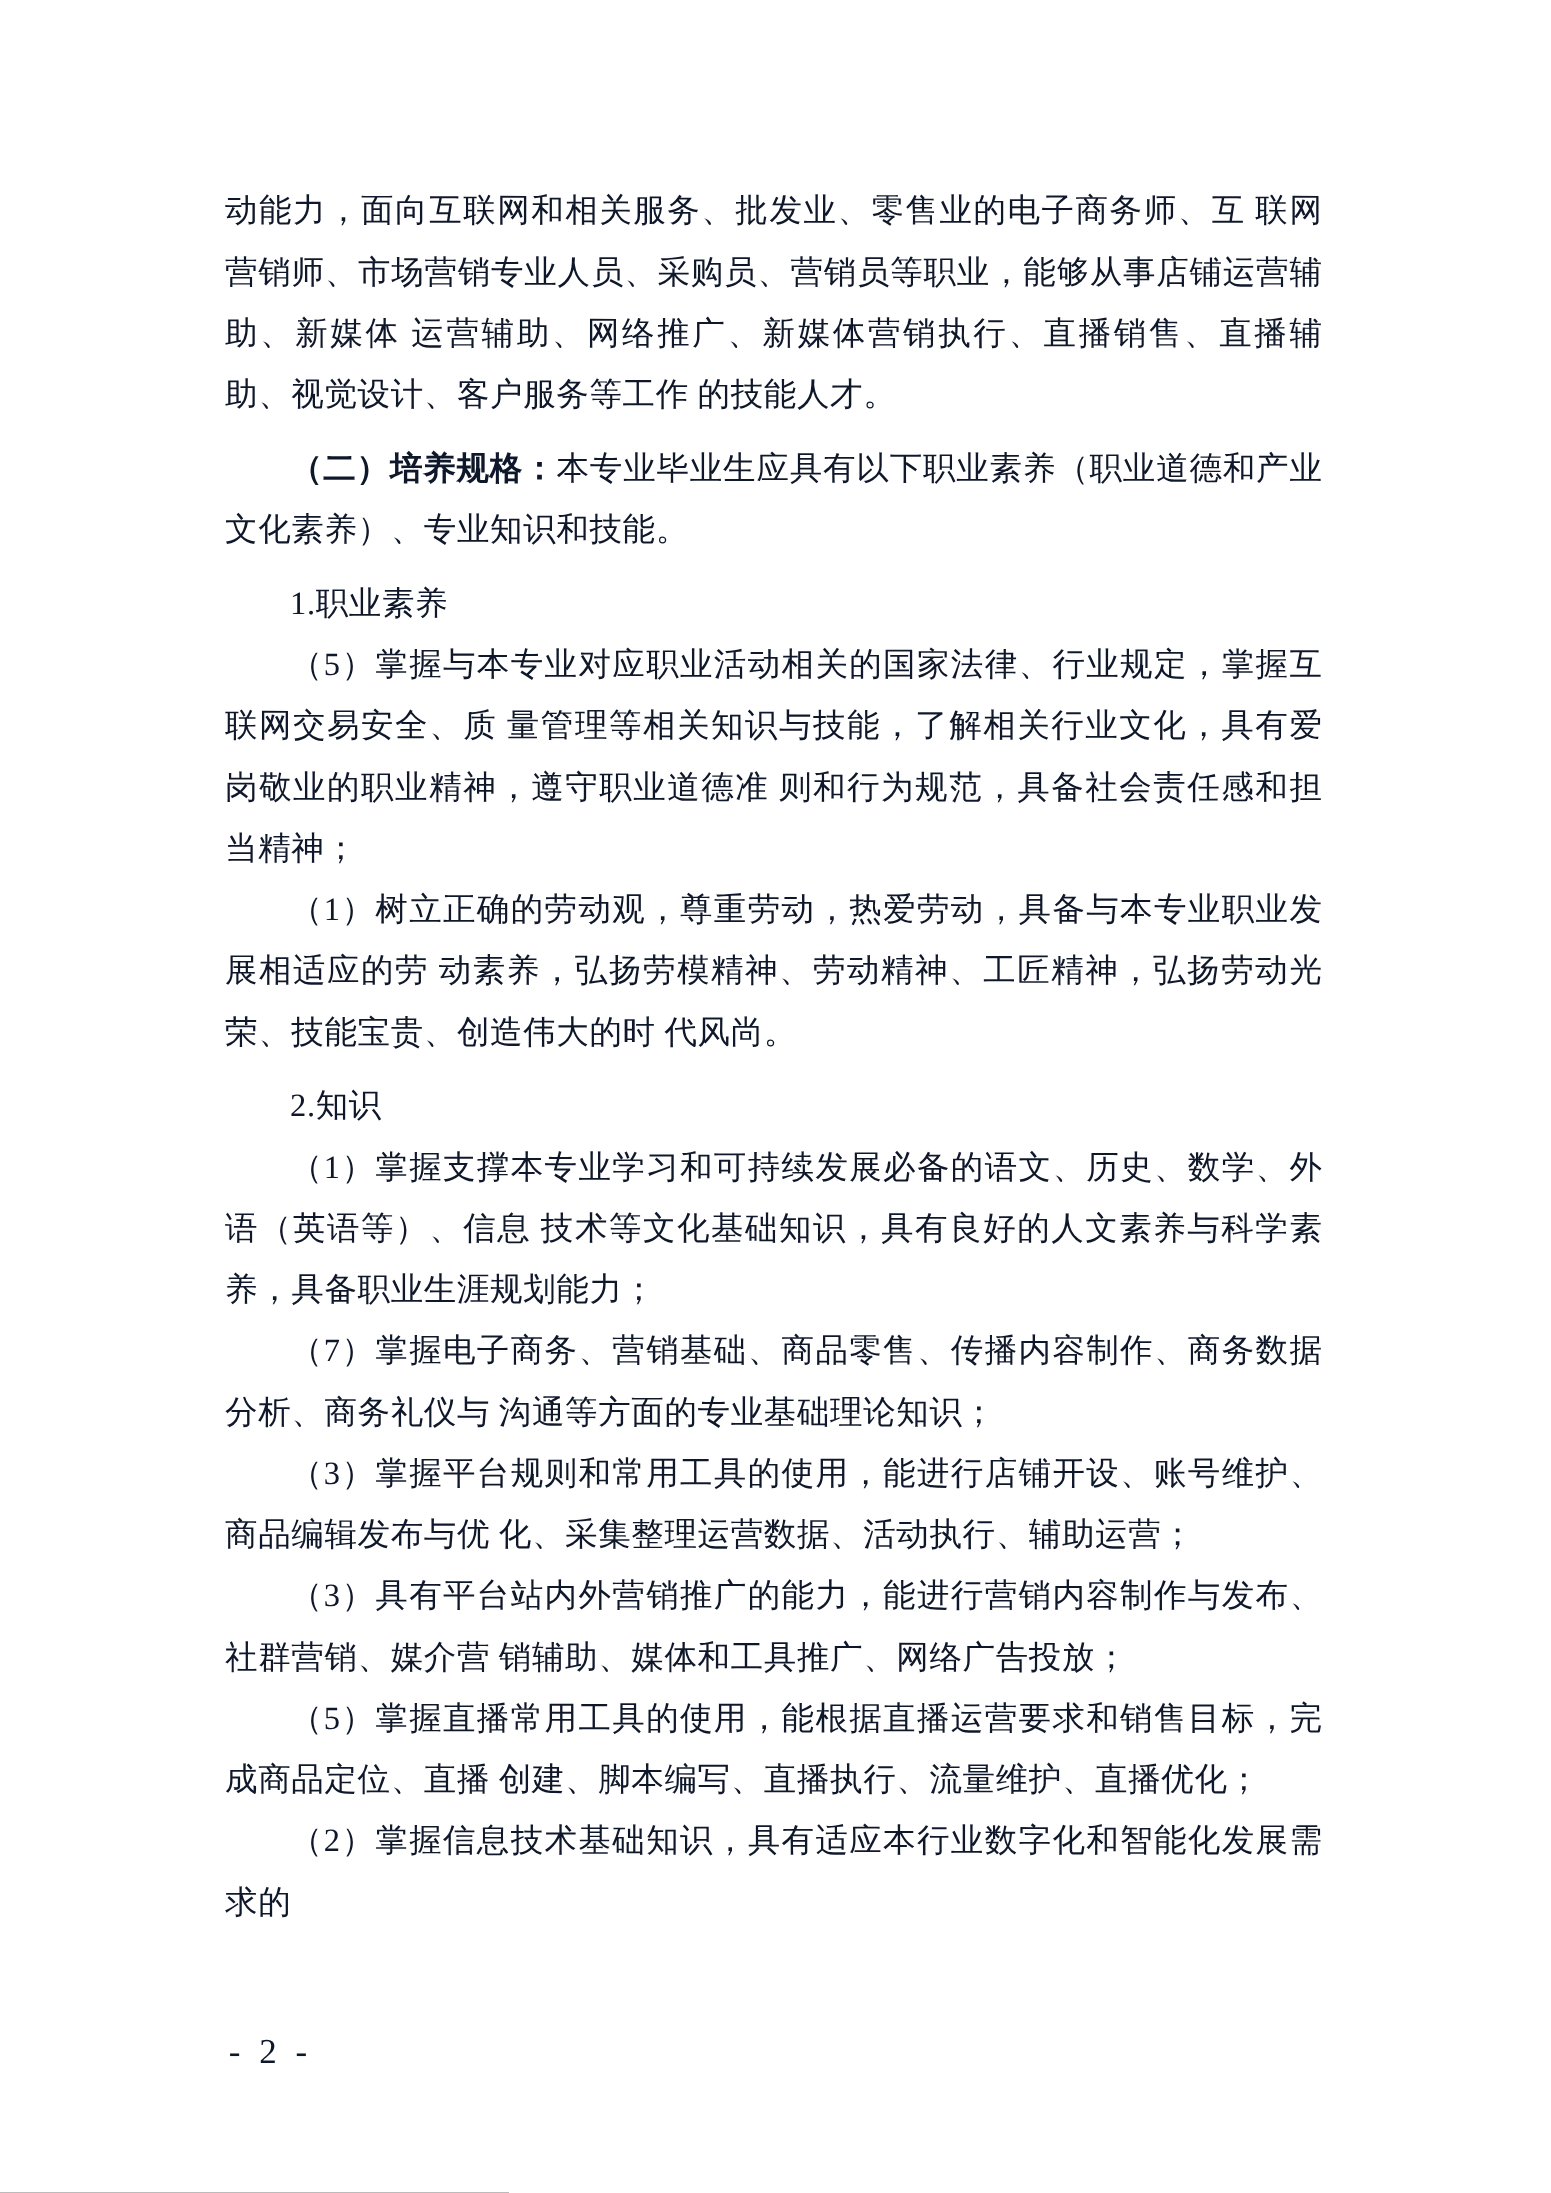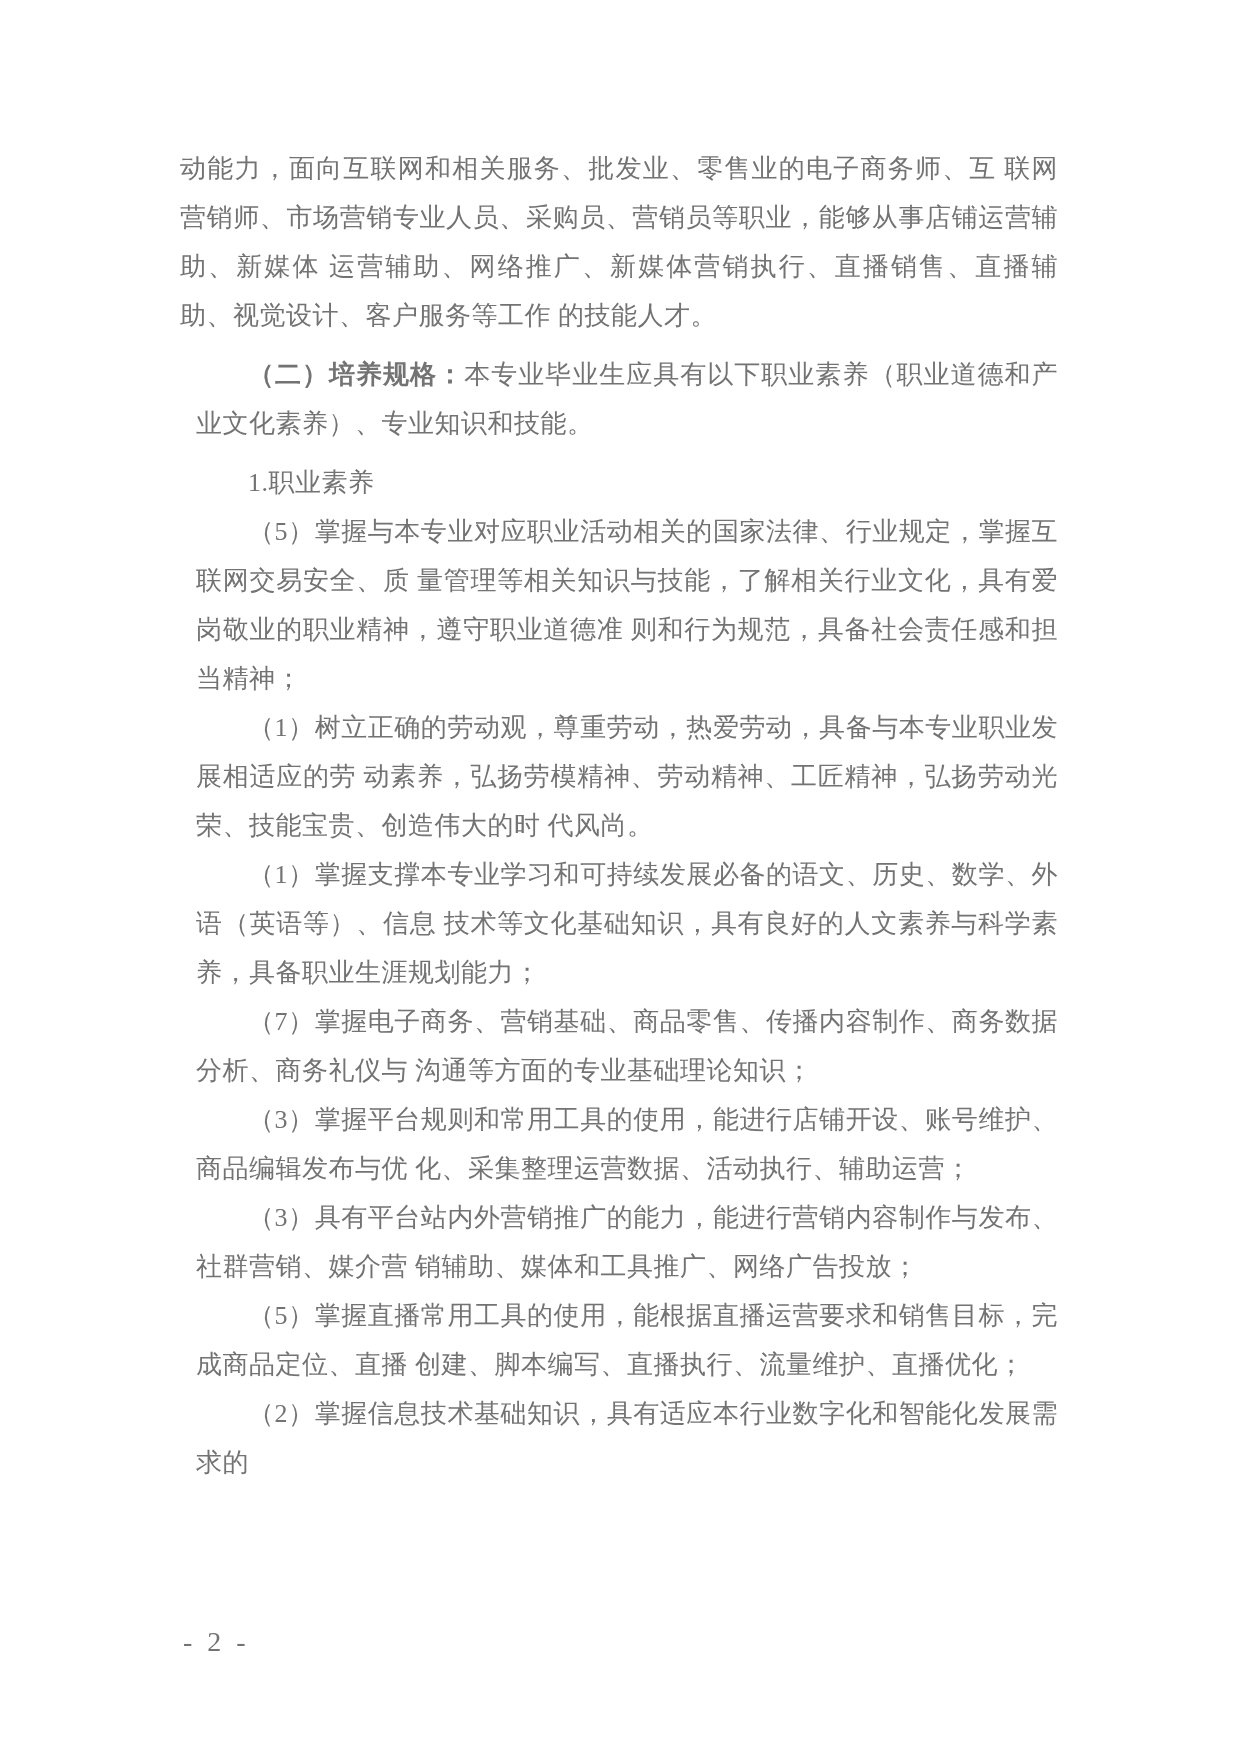--- a/index.html
+++ b/index.html
@@ -6,40 +6,39 @@
     margin: 0;
     padding: 0;
     background: #888;
   }
   .page {
     position: relative;
     width: 1241px;
     height: 1754px;
     margin: 0 auto;
     background: #ffffff;
-    color: #737373;
+    color: #0f172a;
     font-family: "Liberation Serif", "DejaVu Serif", serif;
     overflow: hidden;
   }
   .content {
     position: absolute;
     left: 180px;
     top: 144px;
     width: 878px;
     font-size: 26px;
     line-height: 49px;
     text-align: justify;
     letter-spacing: 0.5px;
   }
   .para {
     margin: 0;
   }
   .indent {
     text-indent: 2em;
-    margin-left: 16px;
   }
   .gap-sm {
     margin-top: 10px;
   }
   .bold-lead {
     font-weight: bold;
   }
   .footer {
     position: absolute;
     left: 183px;
@@ -60,20 +59,21 @@
 
     <p class="para indent gap-sm"><span class="bold-lead">（二）培养规格：</span><span>本专业毕业生应具有以下职业素养（职业道德和产业文化素养）、专业知识和技能。</span></p>
 
     <p class="para indent gap-sm">1.职业素养</p>
 
 
     <p class="para indent">（5）掌握与本专业对应职业活动相关的国家法律、行业规定，掌握互联网交易安全、质 量管理等相关知识与技能，了解相关行业文化，具有爱岗敬业的职业精神，遵守职业道德准 则和行为规范，具备社会责任感和担当精神；</p>
 
     <p class="para indent">（1）树立正确的劳动观，尊重劳动，热爱劳动，具备与本专业职业发展相适应的劳 动素养，弘扬劳模精神、劳动精神、工匠精神，弘扬劳动光荣、技能宝贵、创造伟大的时 代风尚。</p>
 
+    <p class="para indent gap-sm">2.知识</p>
 
     <p class="para indent">（1）掌握支撑本专业学习和可持续发展必备的语文、历史、数学、外语（英语等）、信息 技术等文化基础知识，具有良好的人文素养与科学素养，具备职业生涯规划能力；</p>
 
     <p class="para indent">（7）掌握电子商务、营销基础、商品零售、传播内容制作、商务数据分析、商务礼仪与 沟通等方面的专业基础理论知识；</p>
 
     <p class="para indent">（3）掌握平台规则和常用工具的使用，能进行店铺开设、账号维护、商品编辑发布与优 化、采集整理运营数据、活动执行、辅助运营；</p>
 
     <p class="para indent">（3）具有平台站内外营销推广的能力，能进行营销内容制作与发布、社群营销、媒介营 销辅助、媒体和工具推广、网络广告投放；</p>
 
     <p class="para indent">（5）掌握直播常用工具的使用，能根据直播运营要求和销售目标，完成商品定位、直播 创建、脚本编写、直播执行、流量维护、直播优化；</p>

